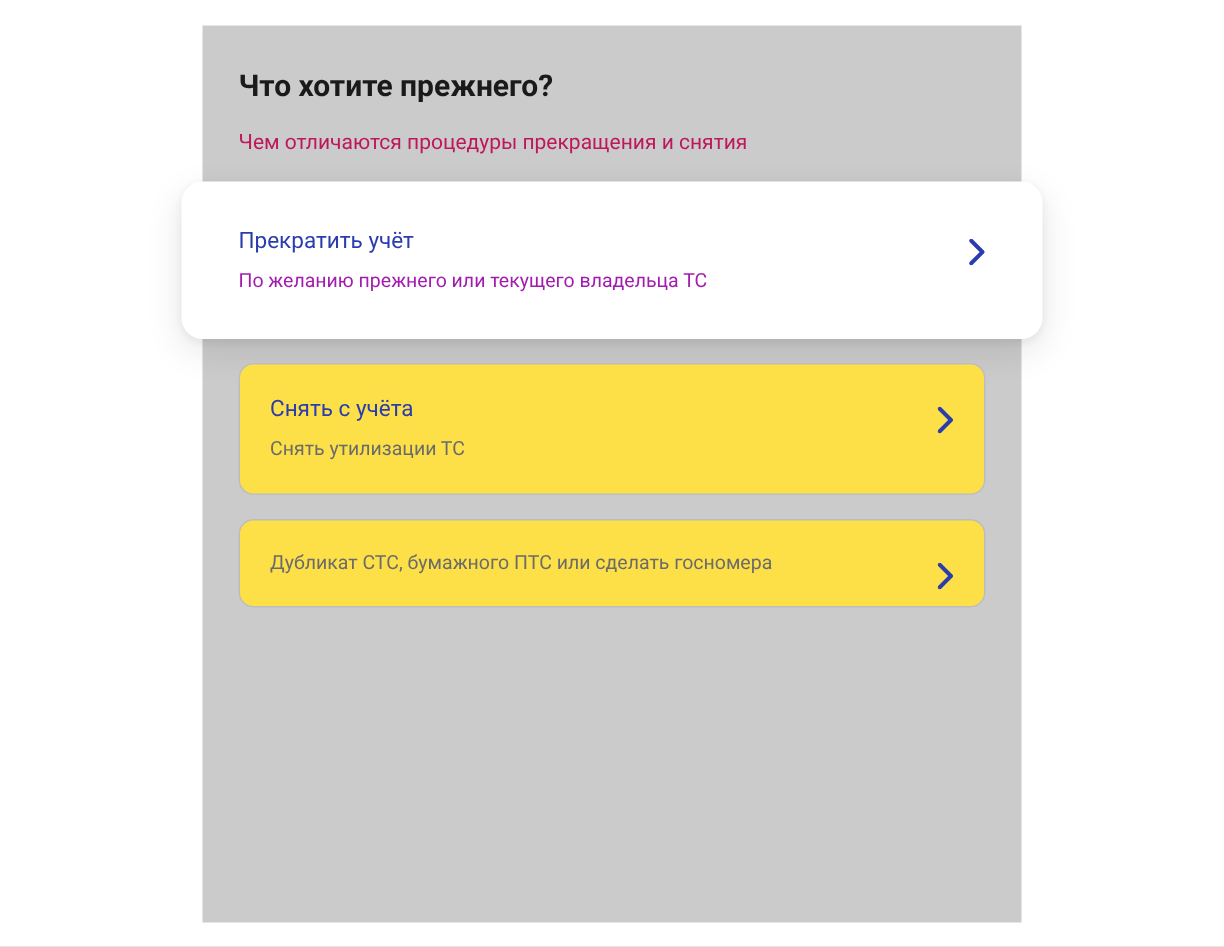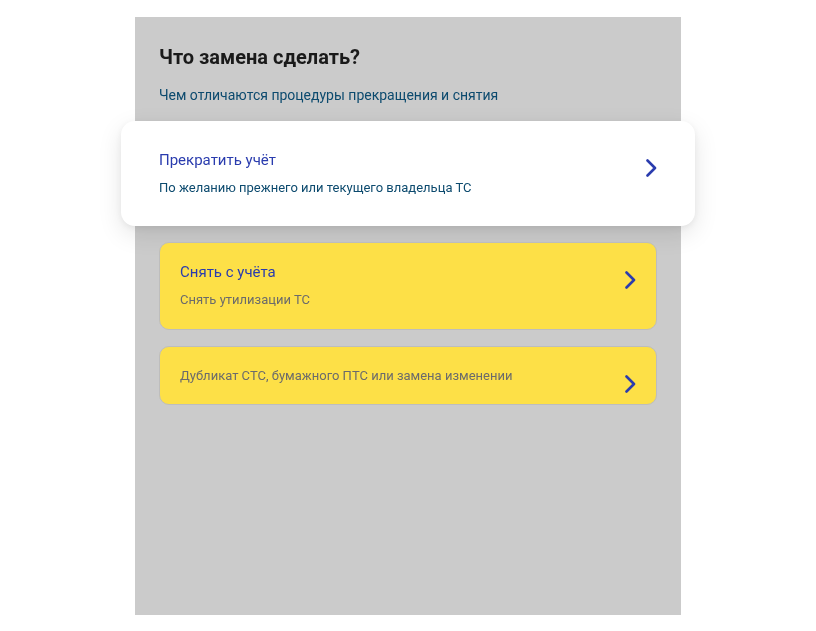--- a/index.html
+++ b/index.html
@@ -25,21 +25,21 @@
     }
     .heading {
       font-size: 20px;
       font-weight: 700;
       color: #1a1a1a;
       padding: 0 24px;
       margin-bottom: 18px;
     }
     .info-link {
       font-size: 14px;
-      color: #0c4a6e;
+      color: #be185d;
       padding: 0 24px;
       margin-bottom: 18px;
       cursor: pointer;
     }
     .cards {
       display: flex;
       flex-direction: column;
     }
     .card {
       position: relative;
@@ -62,21 +62,21 @@
       border-radius: 10px;
     }
     .card-title {
       font-size: 15px;
       color: #2a3cae;
       font-weight: 400;
       margin-bottom: 10px;
     }
     .card-desc {
       font-size: 13px;
-      color: #0c4a6e;
+      color: #a21caf;
       line-height: 1.35;
     }
     .card-normal .card-desc {
       color: #6b6b6b;
     }
     .chevron {
       position: absolute;
       right: 24px;
       top: 50%;
       transform: translateY(-50%);
@@ -94,21 +94,21 @@
     .chevron svg {
       width: 11px;
       height: 18px;
       display: block;
     }
   </style>
 </head>
 <body>
 
 <div class="panel">
-  <h1 class="heading">Что замена сделать?</h1>
+  <h1 class="heading">Что хотите прежнего?</h1>
   <div class="info-link">Чем отличаются процедуры прекращения и снятия</div>
 
   <div class="cards">
 
     <div class="card card-highlight">
       <div class="card-title">Прекратить учёт</div>
       <div class="card-desc">По желанию прежнего или текущего владельца ТС</div>
       <span class="chevron">
         <svg viewBox="0 0 11 18" fill="none">
             <path d="M1.5 1.5 L9 9 L1.5 16.5" stroke="#2a3cae" stroke-width="2.6" stroke-linecap="round" stroke-linejoin="round"></path>
@@ -121,21 +121,21 @@
       <div class="card-desc">Снять утилизации ТС</div>
       <span class="chevron">
         <svg viewBox="0 0 11 18" fill="none">
             <path d="M1.5 1.5 L9 9 L1.5 16.5" stroke="#2a3cae" stroke-width="2.6" stroke-linecap="round" stroke-linejoin="round"></path>
           </svg>
       </span>
     </div>
 
 
     <div class="card card-normal">
-      <div class="card-desc">Дубликат СТС, бумажного ПТС или замена изменении</div>
+      <div class="card-desc">Дубликат СТС, бумажного ПТС или сделать госномера</div>
       <span class="chevron">
         <svg viewBox="0 0 11 18" fill="none">
             <path d="M1.5 1.5 L9 9 L1.5 16.5" stroke="#2a3cae" stroke-width="2.6" stroke-linecap="round" stroke-linejoin="round"></path>
           </svg>
       </span>
     </div>
 
   </div>
 </div>
 

